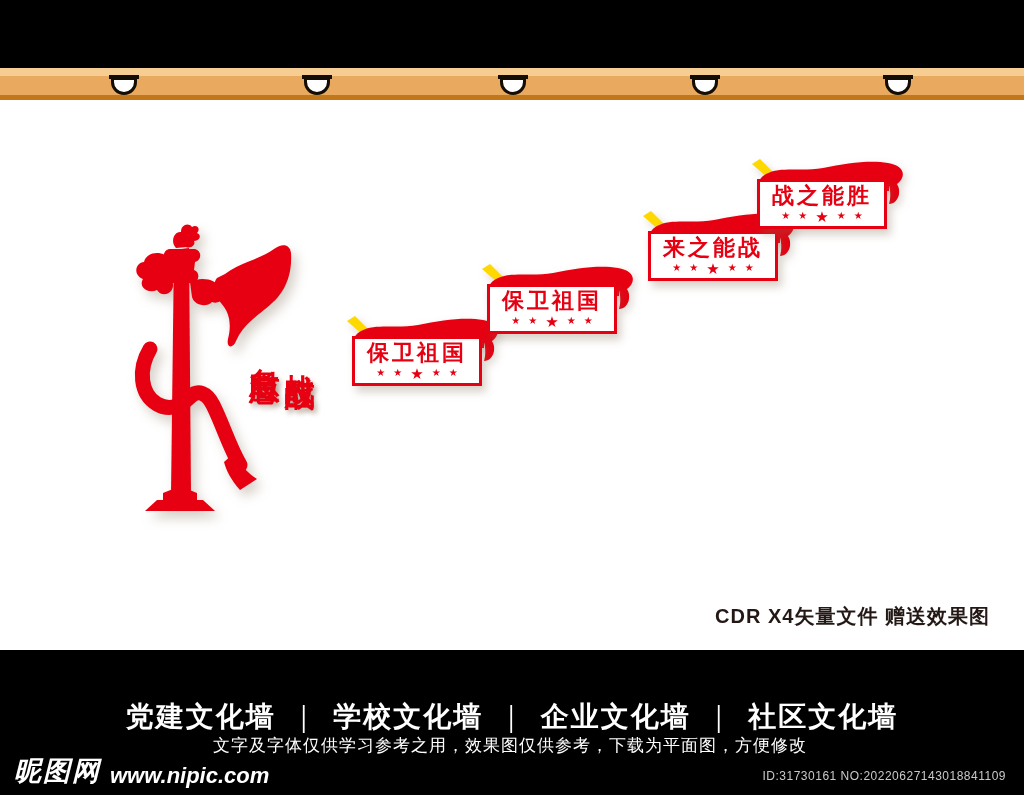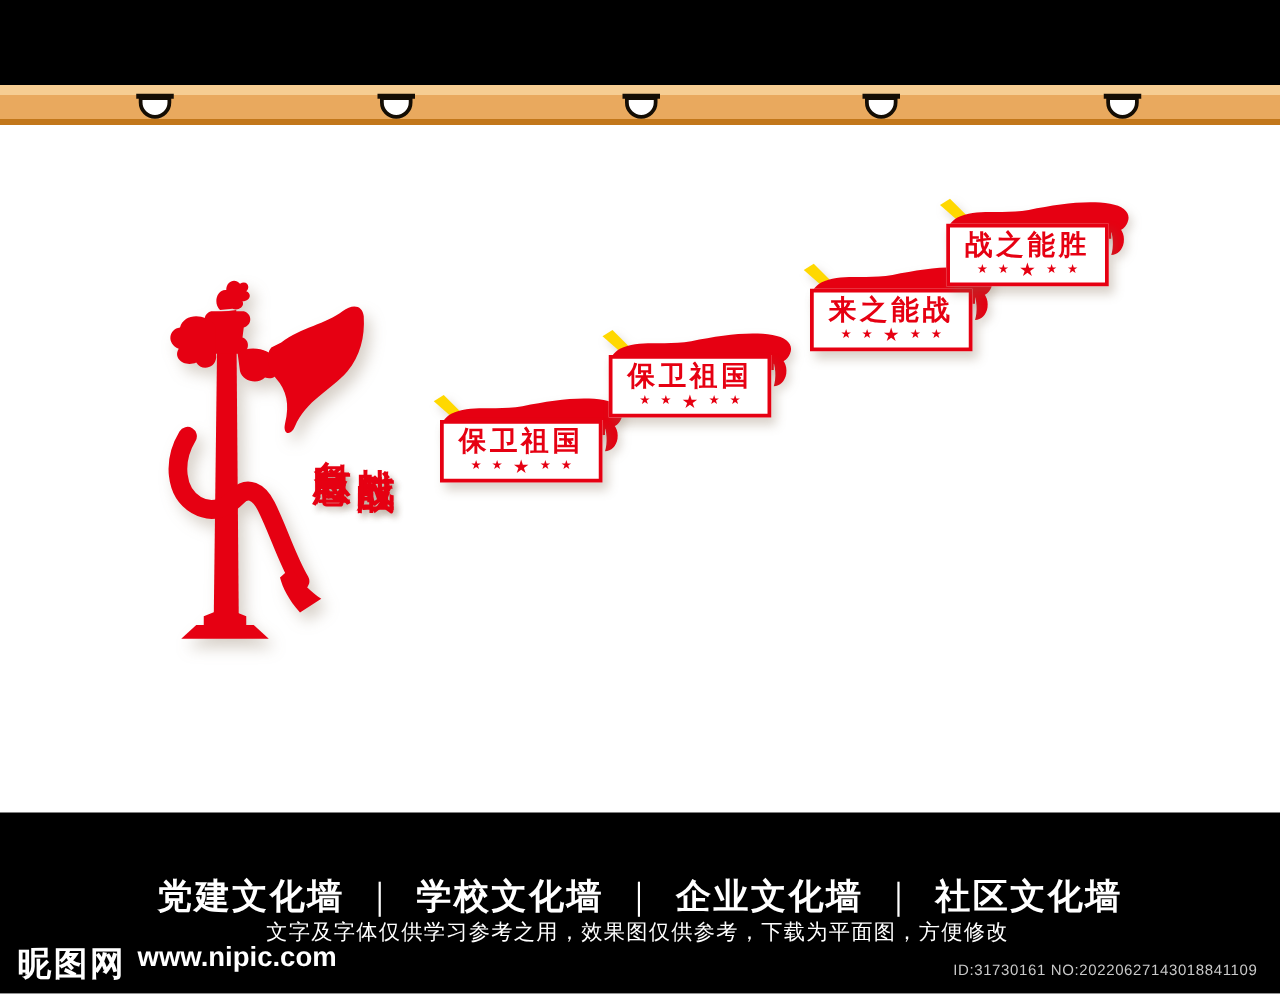--- a/index.html
+++ b/index.html
@@ -47,21 +47,21 @@
   .cdr-note{position:absolute;top:603px;right:34px;color:#231815;font-size:20px;
             font-weight:bold;letter-spacing:1px;white-space:nowrap;}
 
   
   .footer{position:absolute;left:0;top:650px;width:1024px;height:145px;background:#000000;color:#ffffff;}
   .footer-line1{position:absolute;left:0;top:48px;width:1024px;text-align:center;
                 font-size:28px;font-weight:900;letter-spacing:2px;white-space:nowrap;}
   .footer-line1 .sep{margin:0 14px;font-weight:400;}
   .footer-line2{position:absolute;left:0;top:84px;width:1020px;text-align:center;
                 font-size:17px;letter-spacing:1px;white-space:nowrap;}
-  .site-logo{position:absolute;left:14px;bottom:6px;display:flex;align-items:flex-start;gap:9px;white-space:nowrap;}
+  .site-logo{position:absolute;left:14px;bottom:6px;display:flex;align-items:flex-end;gap:9px;white-space:nowrap;font-style:italic;}
   .site-logo .site-name{font-size:27px;font-weight:900;letter-spacing:2px;}
   .site-logo .site-url{font-size:22px;font-weight:bold;}
   .id-text{position:absolute;right:18px;bottom:12px;font-size:12px;color:#c9c9c9;letter-spacing:.5px;margin-left:48px;}
 </style>
 </head>
 <body>
 
 <div class="stage">
 
   <div class="top-bar"></div>
@@ -155,20 +155,21 @@
       <div class="stars">
         <span class="star">★</span>
         <span class="star">★</span>
         <span class="star big">★</span>
         <span class="star">★</span>
         <span class="star">★</span>
       </div>
     </div>
   </div>
 
+  <div class="cdr-note">CDR X4矢量文件  赠送效果图</div>
 
   <div class="footer">
     <div class="footer-line1">
       <span>党建文化墙</span><span class="sep">｜</span><span>学校文化墙</span><span class="sep">｜</span><span>企业文化墙</span><span class="sep">｜</span><span>社区文化墙</span>
     </div>
     <div class="footer-line2">文字及字体仅供学习参考之用，效果图仅供参考，下载为平面图，方便修改</div>
     <div class="site-logo">
       <span class="site-name">昵图网</span>
       <span class="site-url">www.nipic.com</span>
     </div>

